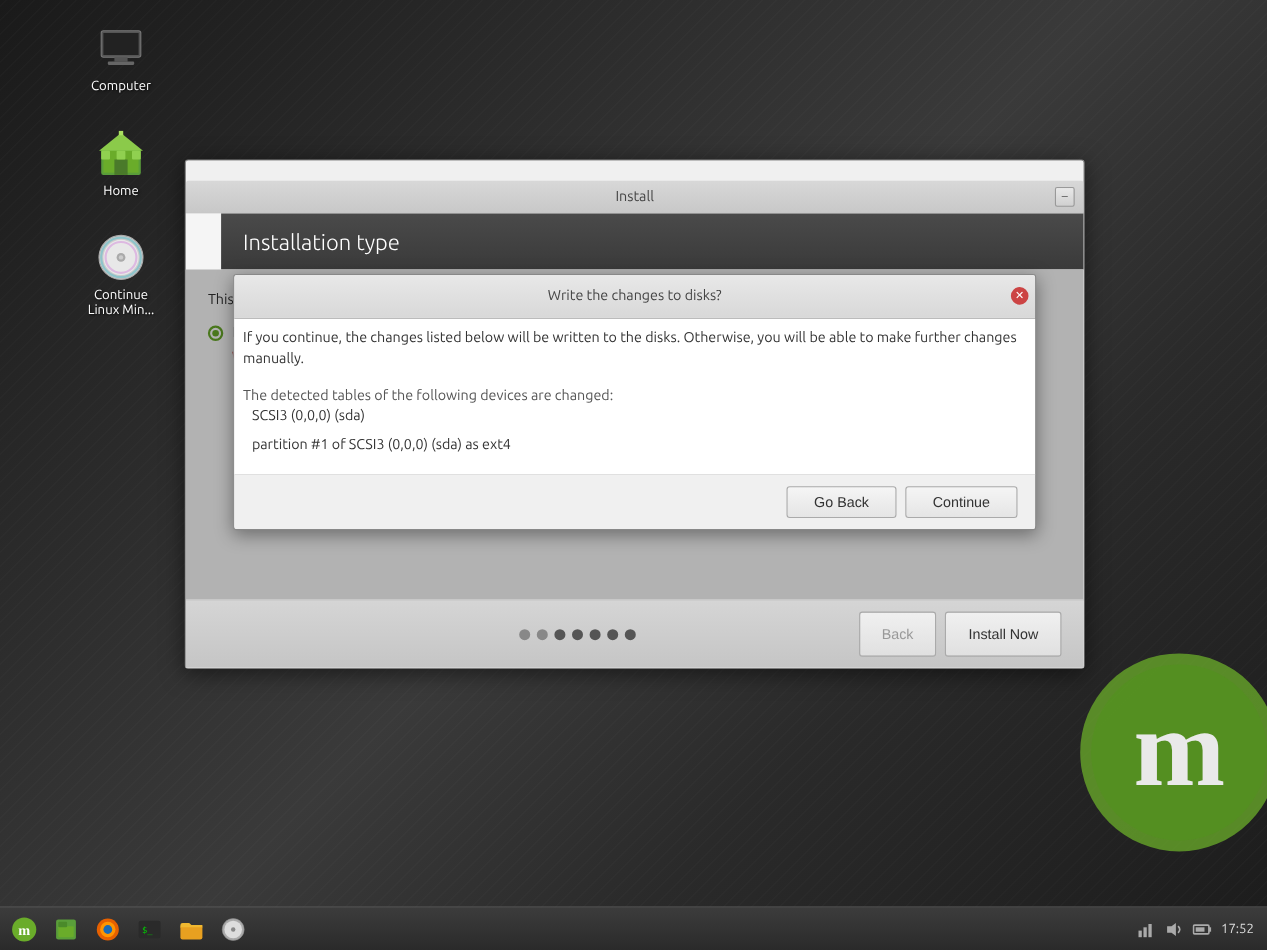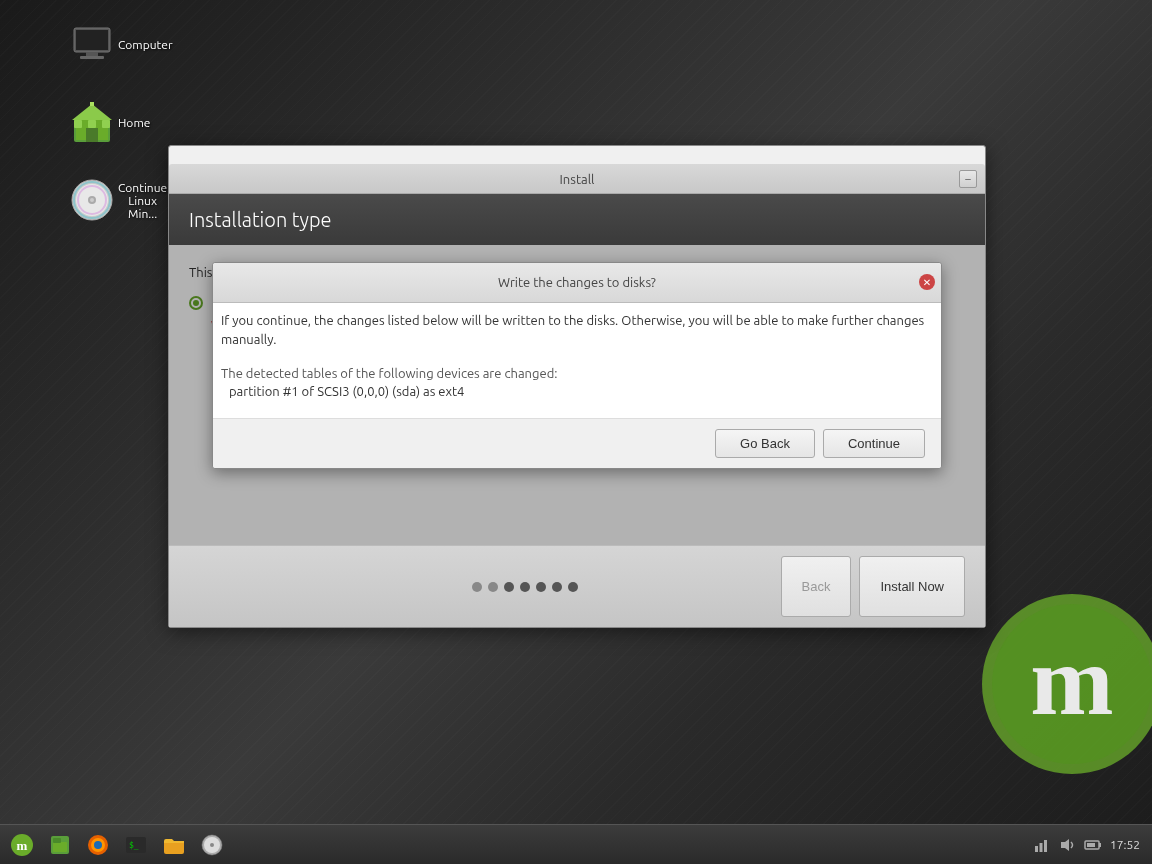--- a/index.html
+++ b/index.html
@@ -41,21 +41,21 @@
       position: absolute;
       top: 20px;
       left: 70px;
       display: flex;
       flex-direction: column;
       gap: 30px;
     }
 
     .desktop-icon {
       display: flex;
-      flex-direction: row;
+      flex-direction: column;
       align-items: center;
       gap: 4px;
       cursor: pointer;
       width: 80px;
     }
 
     .desktop-icon .icon-img {
       width: 48px;
       height: 48px;
       display: flex;
@@ -182,20 +182,21 @@
 
     .window-content {
       background: #f5f5f5;
       padding: 0;
     }
 
     
     .install-header {
       background: linear-gradient(to bottom, #4a4a4a, #3a3a3a);
       padding: 14px 20px;
+      margin-left: 32px;
     }
 
     .install-title {
       color: #fff;
       font-size: 20px;
       font-weight: 300;
     }
 
     
     .install-body {
@@ -284,21 +285,21 @@
     .dot.active {
       background: #555;
     }
 
     .footer-buttons {
       display: flex;
       gap: 8px;
     }
 
     .btn {
-      padding: 22px 20px;
+      padding: 12px 20px;
       border-radius: 3px;
       border: 1px solid #aaa;
       background: linear-gradient(to bottom, #f0f0f0, #e0e0e0);
       color: #333;
       font-size: 13px;
       cursor: pointer;
     }
 
     .btn-disabled {
       color: #999;
@@ -512,20 +513,21 @@
           <div class="dialog">
             <div class="dialog-titlebar">
               <span class="dialog-title">Write the changes to disks?</span>
               <div class="dialog-close">✕</div>
             </div>
 
             <div class="dialog-body">
               <p class="dialog-text">If you continue, the changes listed below will be written to the disks. Otherwise, you will be able to make further changes manually.</p>
 
               <p class="dialog-section-title">The detected tables of the following devices are changed:</p>
+              <p class="dialog-item">SCSI3 (0,0,0) (sda)</p>
 
               <p class="dialog-item">partition #1 of SCSI3 (0,0,0) (sda) as ext4</p>
             </div>
 
             <div class="dialog-footer">
               <button class="btn-dialog">Go Back</button>
               <button class="btn-dialog">Continue</button>
             </div>
           </div>
         </div>

